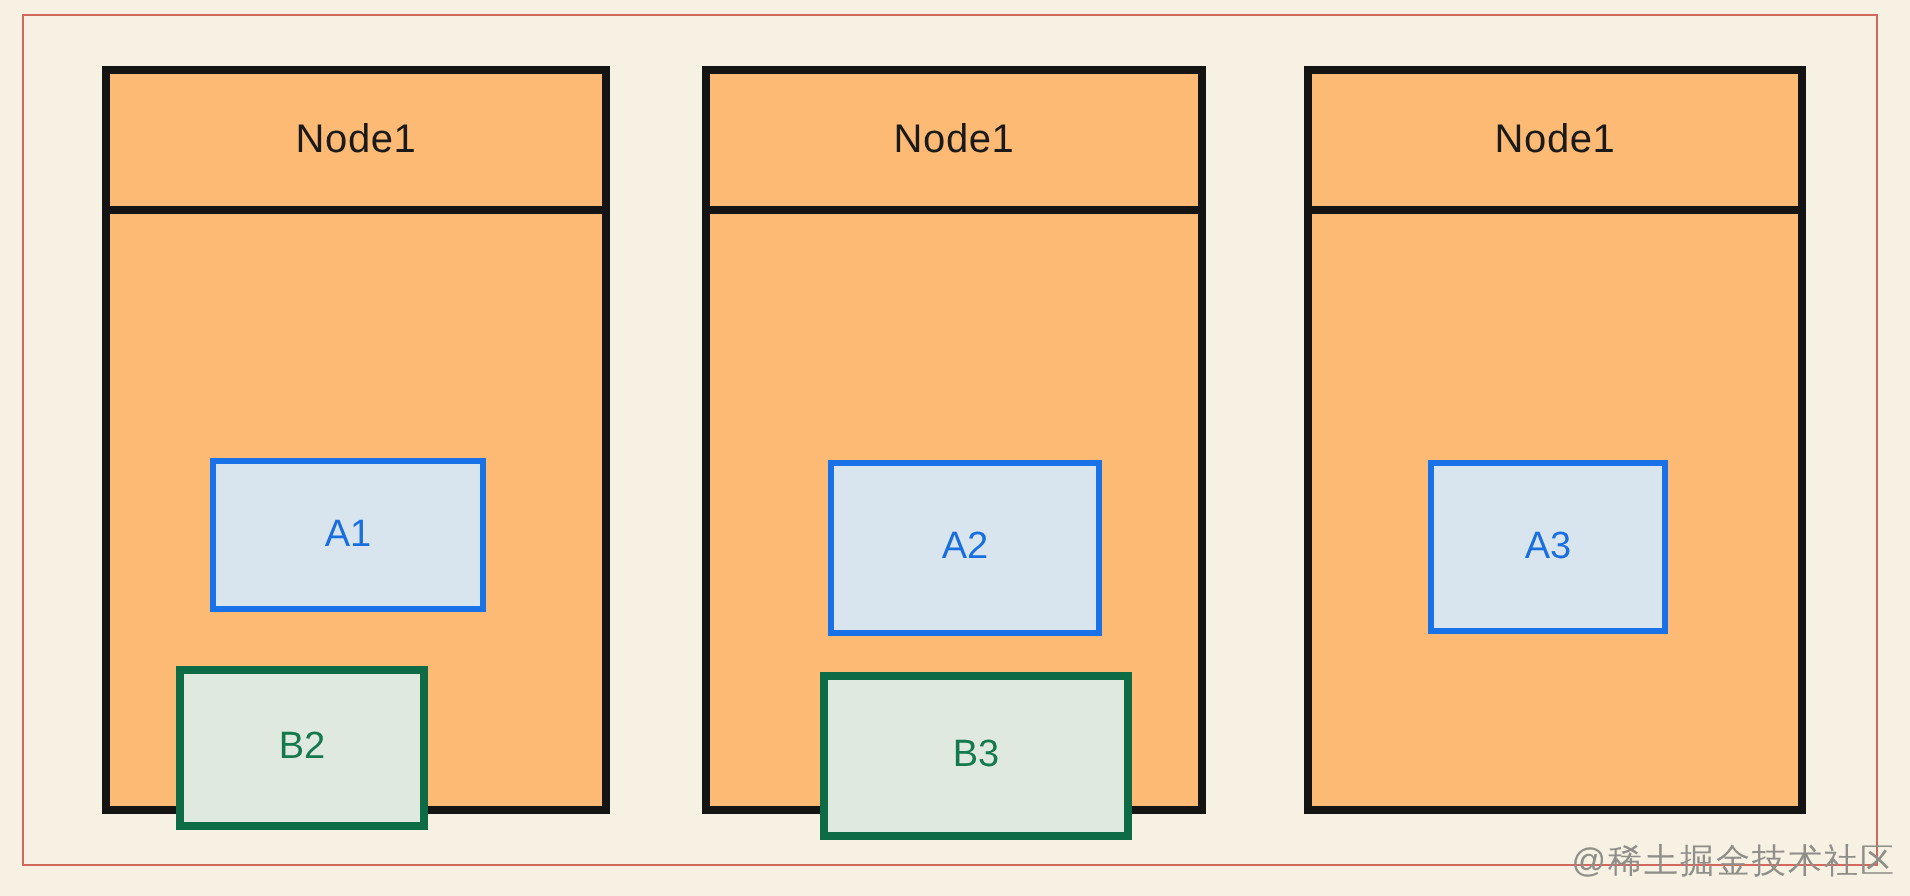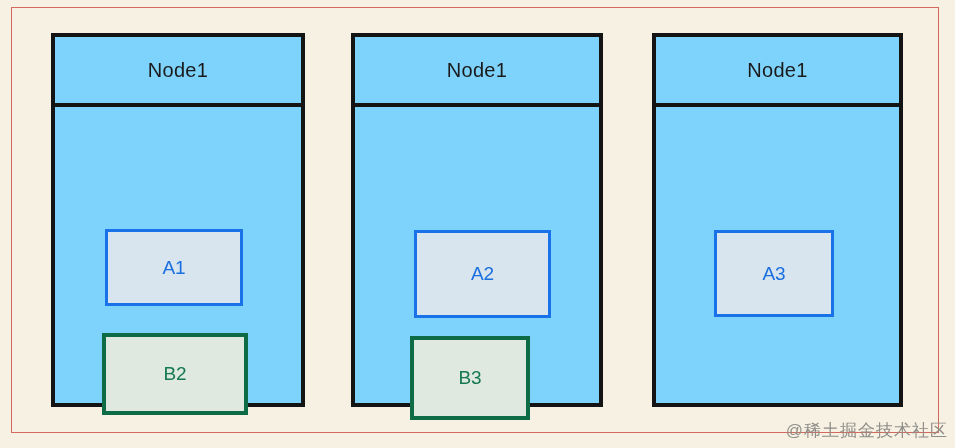--- a/index.html
+++ b/index.html
@@ -23,21 +23,21 @@
     border: 1.5px solid #d2685e;
     box-sizing: border-box;
     pointer-events: none;
   }
   .node {
     position: absolute;
     top: 33px;
     height: 374px;
     border: 4px solid #141414;
     box-sizing: border-box;
-    background: #7dd3fc;
+    background: #fdba74;
   }
   .node-1 { left: 51px;  width: 254px; }
   .node-2 { left: 351px; width: 252px; }
   .node-3 { left: 652px; width: 251px; }
   .node-header {
     height: 66px;
     border-bottom: 4px solid #141414;
     display: flex;
     align-items: center;
     justify-content: center;
@@ -62,23 +62,23 @@
     background: #d9e5ee;
     color: #1a6fe0;
   }
   .pod-green {
     border: 4px solid #0d6b46;
     background: #dfe9df;
     color: #15794e;
   }
   
   .node-1 .pod-blue  { left: 50px; top: 122px; width: 138px; height: 77px; }
-  .node-1 .pod-green { left: 47px; top: 226px; width: 146px; height: 82px; }
+  .node-1 .pod-green { left: 33px; top: 226px; width: 126px; height: 82px; }
   .node-2 .pod-blue  { left: 59px; top: 123px; width: 137px; height: 88px; }
-  .node-2 .pod-green { left: 55px; top: 229px; width: 120px; height: 84px; }
+  .node-2 .pod-green { left: 55px; top: 229px; width: 156px; height: 84px; }
   .node-3 .pod-blue  { left: 58px; top: 123px; width: 120px; height: 87px; }
   .node-3 .pod-green { left: 56px; top: 226px; width: 145px; height: 82px; }
   .watermark {
     position: absolute;
     right: 7px;
     bottom: 6px;
     font-size: 17px;
     color: #8f8e88;
     letter-spacing: 1px;
     white-space: nowrap;

